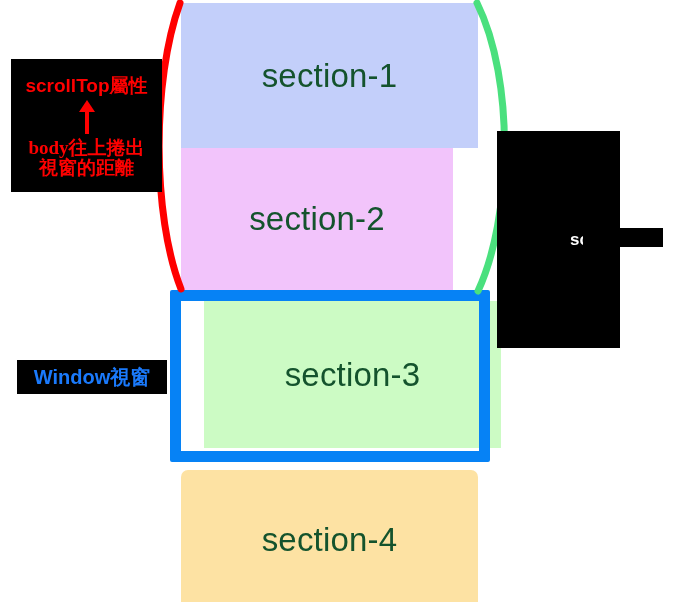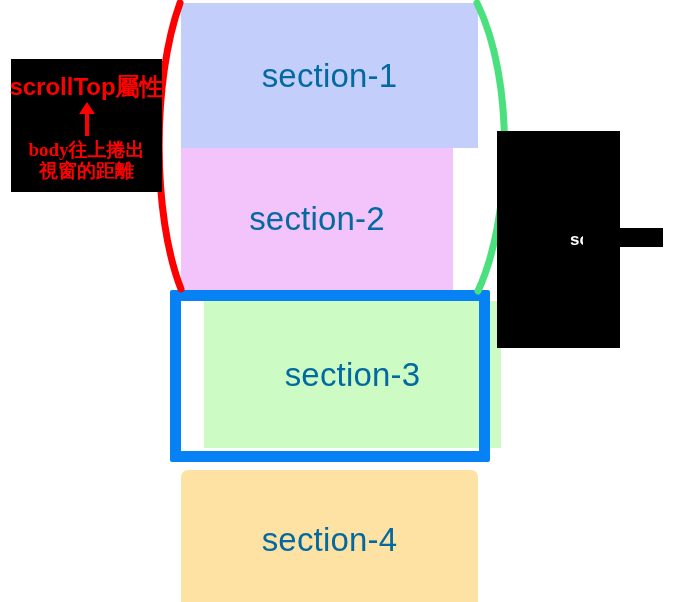--- a/index.html
+++ b/index.html
@@ -17,21 +17,21 @@
     background: #ffffff;
     overflow: hidden;
   }
 
   
   .section {
     position: absolute;
     display: flex;
     align-items: center;
     justify-content: center;
-    color: #0369a1;
+    color: #14532d;
     font-size: 33px;
     font-weight: 400;
     letter-spacing: 0.2px;
     box-sizing: border-box;
   }
   #section-1 {
     left: 181px; top: 3px; width: 297px; height: 145px;
     background: #c3cffa;
   }
   #section-2 {
@@ -80,21 +80,21 @@
 
   #callout-scrolltop {
     left: 11px; top: 59px;
     width: 151px; height: 133px;
     flex-direction: column;
     padding-top: 4px;
   }
   .red-text {
     color: #ff0000;
     font-weight: bold;
-    font-size: 24px;
+    font-size: 19px;
     line-height: 1.08;
     text-align: center;
     white-space: nowrap;
   }
   .red-text.small {
     font-size: 19px;
     font-family: Liberation Serif, serif;
   }
   #arrow-up-icon {
     display: block;
@@ -176,14 +176,17 @@
     </svg>
 
     <div class="red-text small">body往上捲出</div>
     <div class="red-text small">視窗的距離</div>
   </div>
 
   <div class="callout" id="callout-scrollheight"></div>
   <div id="scrollheight-label">scrollHeight</div>
   <div id="scrollheight-redaction"></div>
 
+  <div class="callout" id="callout-window">
+    <span class="blue-text">Window視窗</span>
+  </div>
 
 </div>
 
 </body></html>

